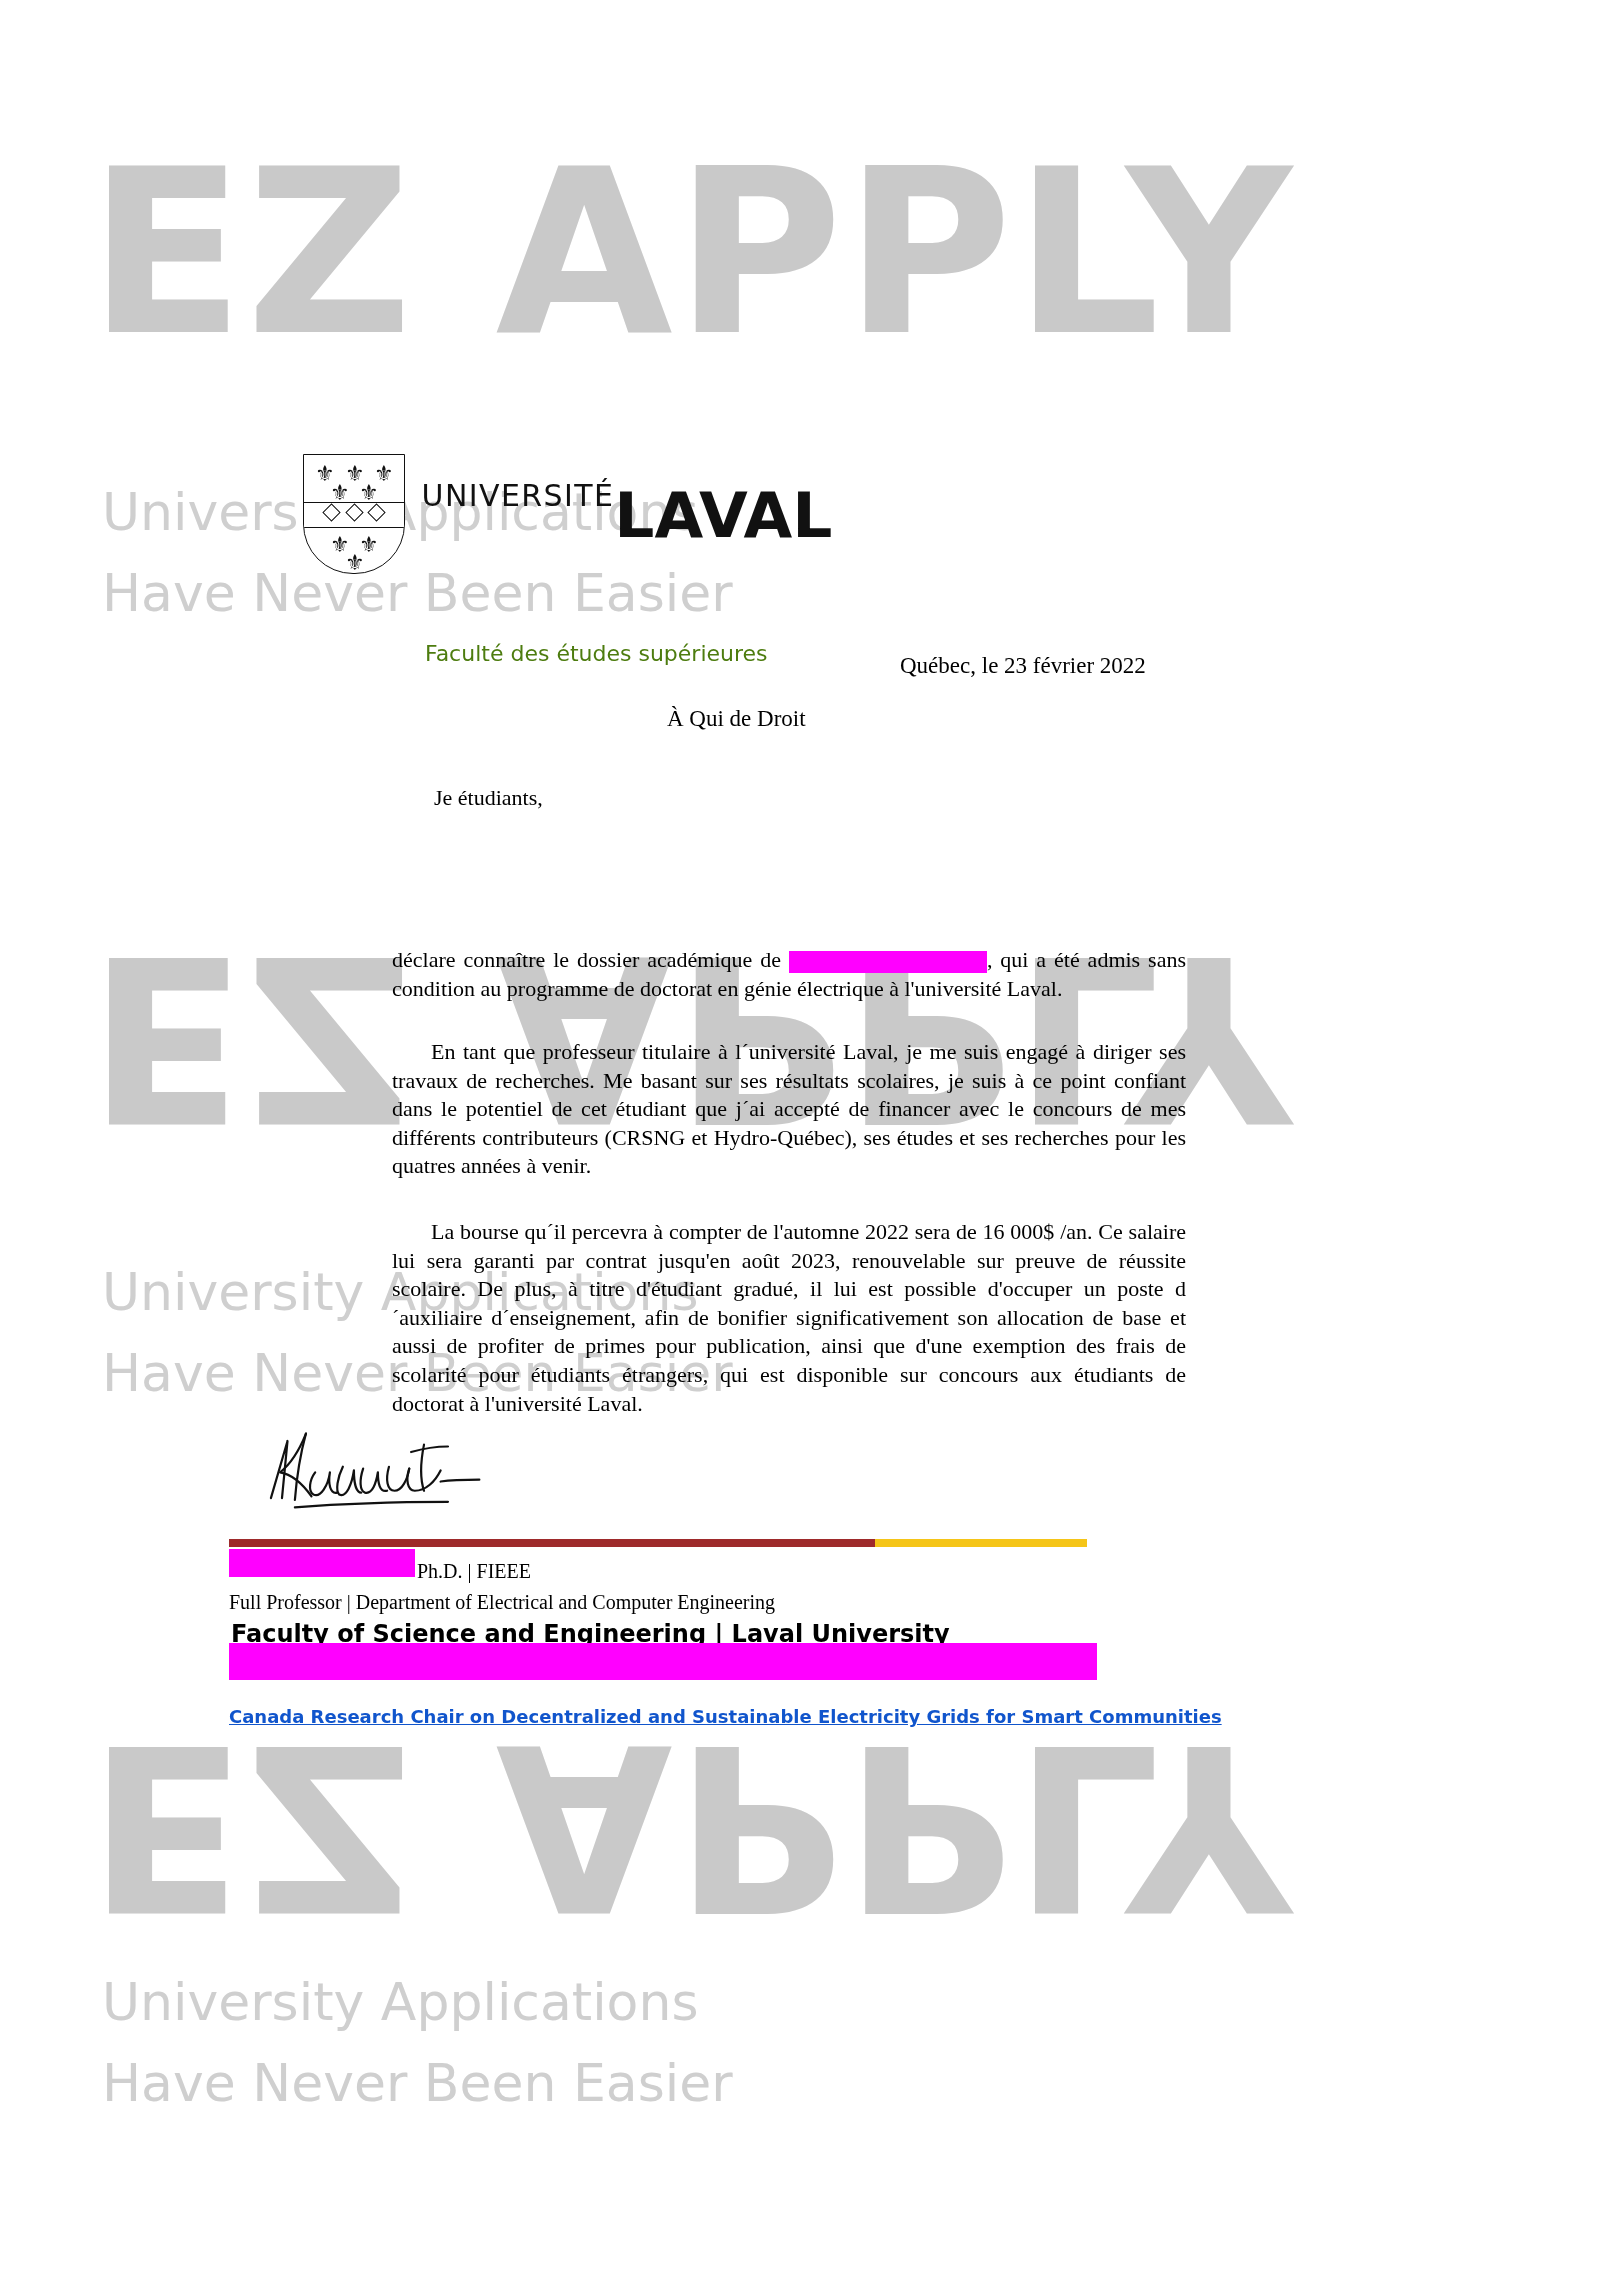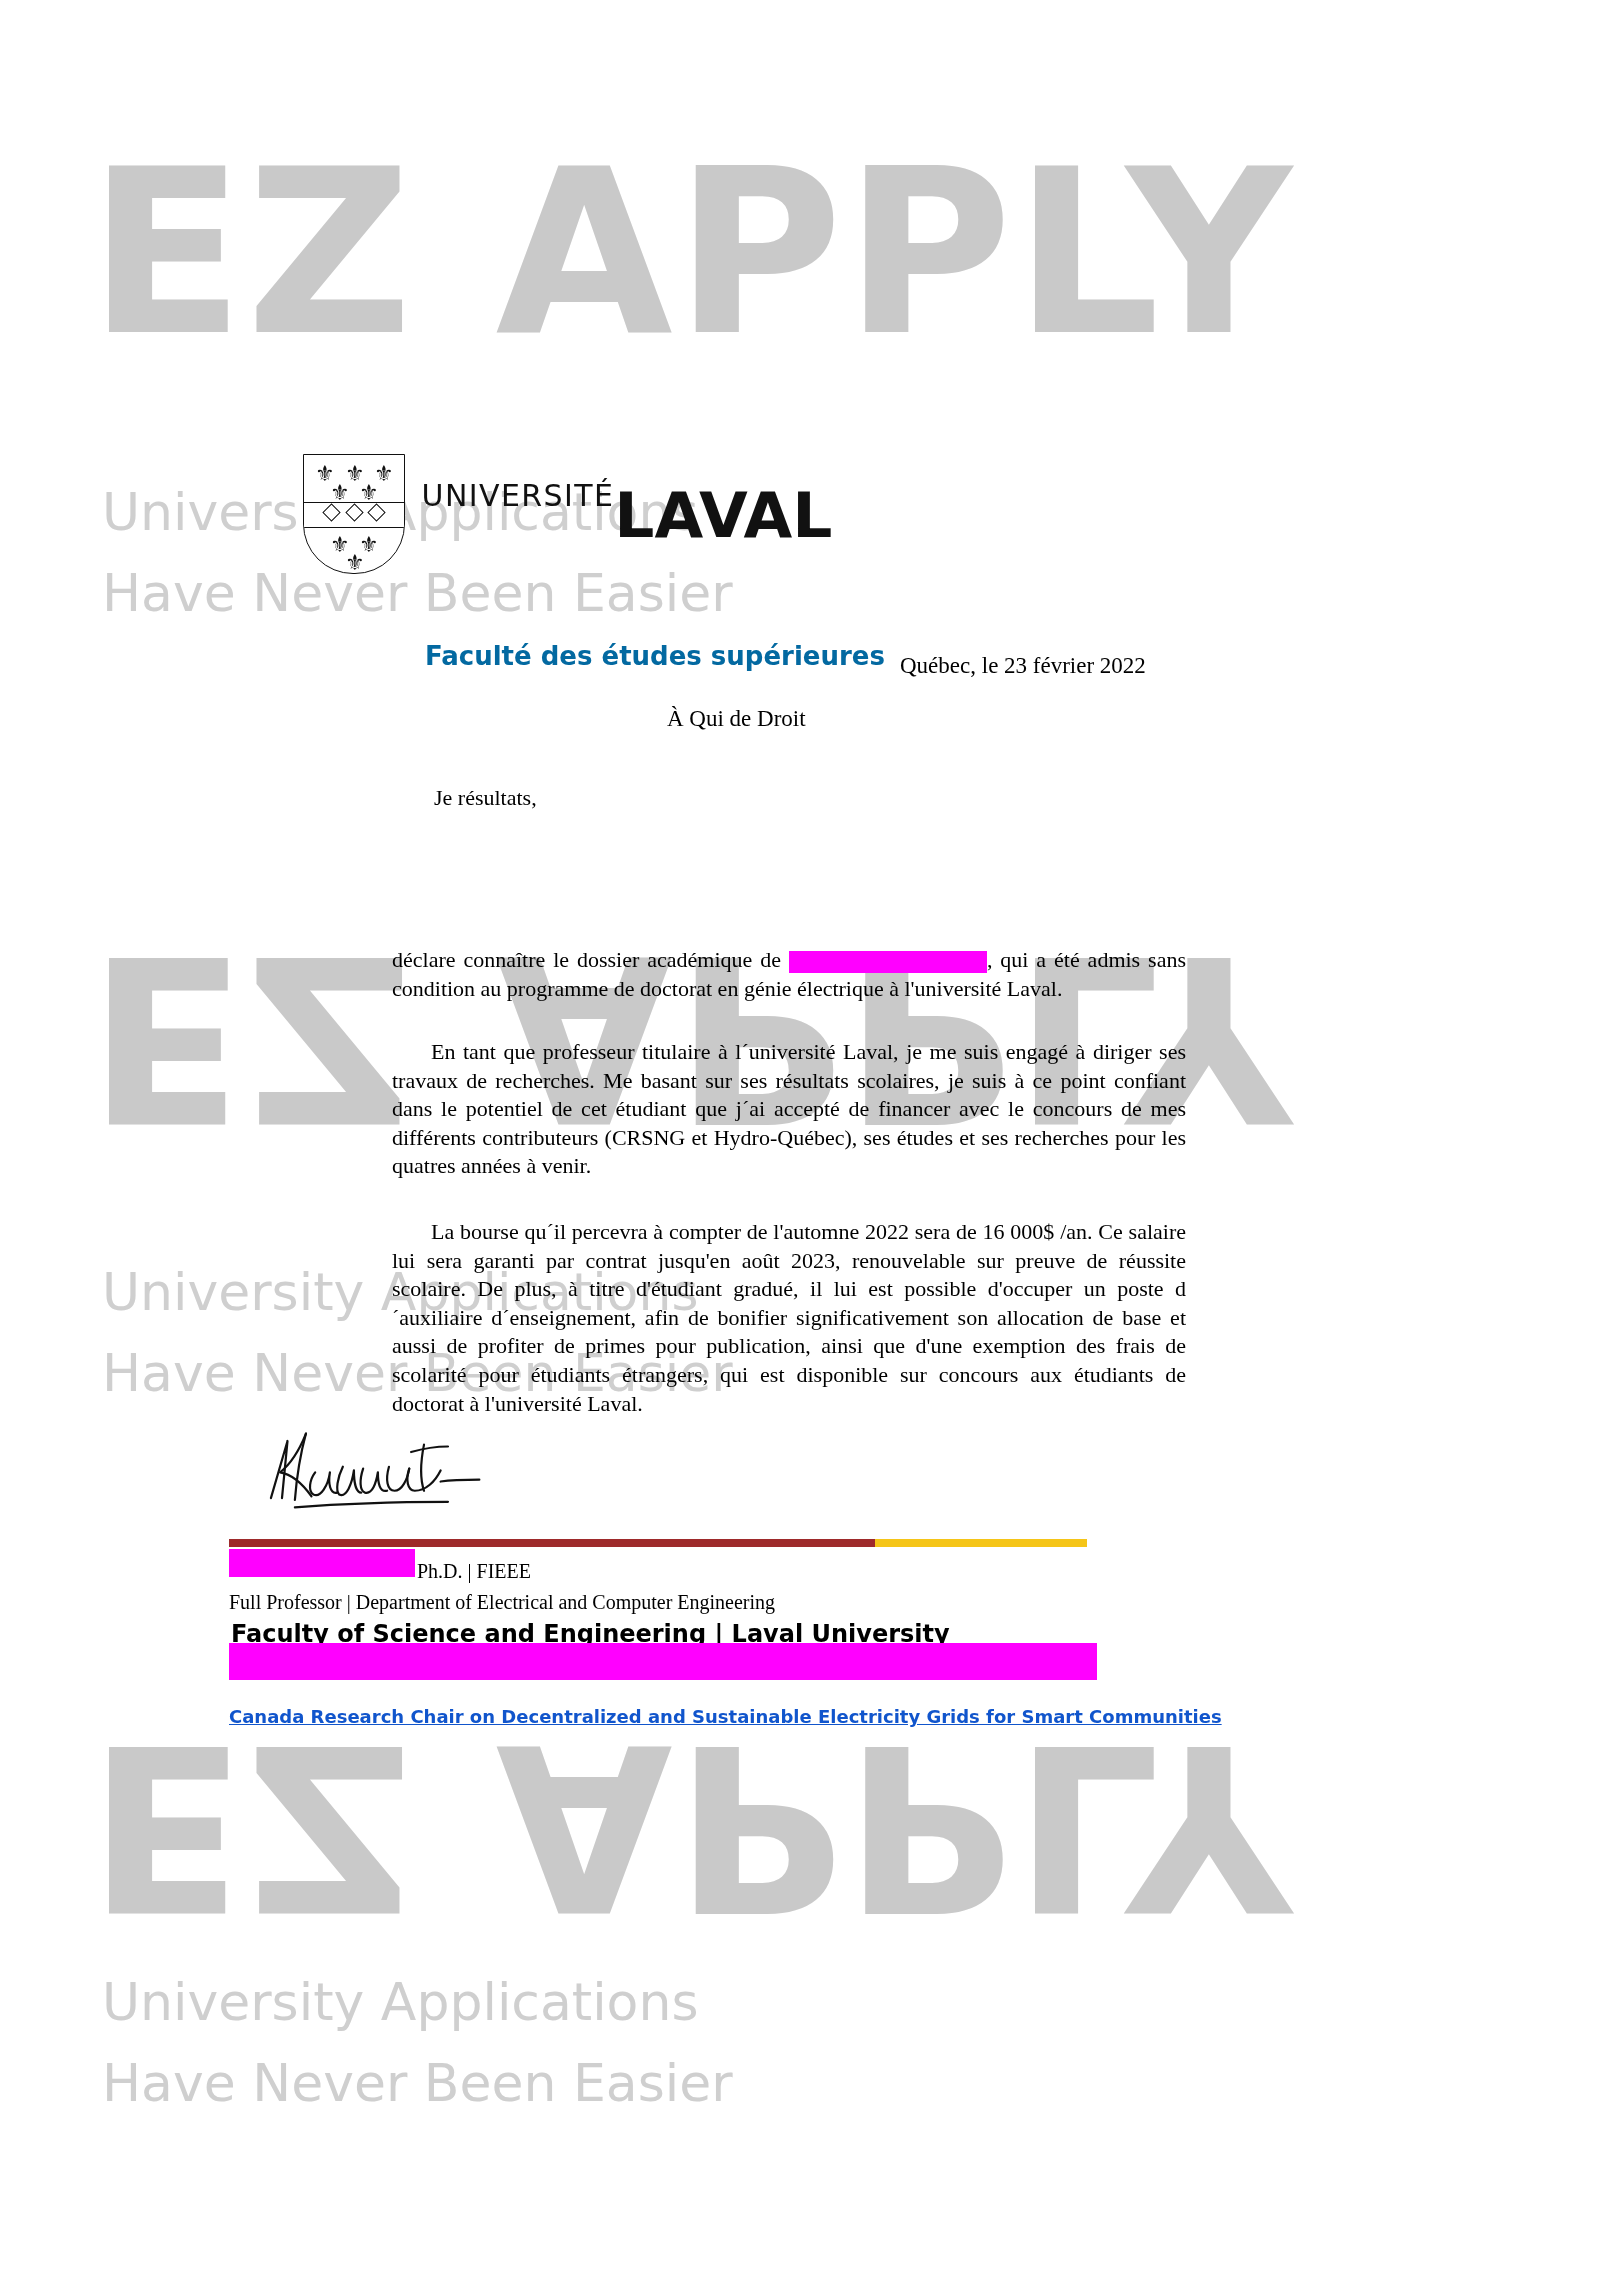--- a/index.html
+++ b/index.html
@@ -125,23 +125,23 @@
     letter-spacing: 0px;
     color: #111;
     margin-top: 3.7px;
   }
 
   .faculty {
     position: absolute;
     left: 425px;
     top: 641px;
     font-family: "DejaVu Sans", sans-serif;
-    font-weight: 700;
-    font-size: 26px;
-    color: #0369a1;
+    font-weight: 400;
+    font-size: 22px;
+    color: #4d7c0f;
   }
   .city-date {
     position: absolute;
     left: 900px;
     top: 653px;
     font-size: 23px;
   }
   .recipient {
     position: absolute;
     left: 667px;
@@ -253,21 +253,21 @@
       <div class="wordmark">
         <div class="l1">UNIVERSITÉ</div>
         <div class="l2">LAVAL</div>
       </div>
     </div>
 
     <div class="faculty">Faculté des études supérieures</div>
     <div class="city-date">Québec, le 23 février 2022</div>
     <div class="recipient">À Qui de Droit</div>
 
-    <div class="para decl-1">Je résultats,</div>
+    <div class="para decl-1">Je étudiants,</div>
 
     <div class="para p-dossier">
       <span>déclare connaître le dossier académique de </span><span class="redact" style="width:198px; height:22px;"></span><span>, qui a été admis sans condition au programme de doctorat en génie électrique à l'université Laval.</span>
     </div>
 
     <div class="para p-prof">En tant que professeur titulaire à l´université Laval, je me suis engagé à diriger ses travaux de recherches. Me basant sur ses résultats scolaires, je suis à ce point confiant dans le potentiel de cet étudiant que j´ai accepté de financer avec le concours de mes différents contributeurs (CRSNG et Hydro-Québec), ses études et ses recherches pour les quatres années à venir.</div>
     <div class="para p-bourse">La bourse qu´il percevra à compter de l'automne 2022 sera de 16 000$ /an. Ce salaire lui sera garanti par contrat jusqu'en août 2023, renouvelable sur preuve de réussite scolaire. De plus, à titre d'étudiant gradué, il lui est possible d'occuper un poste d´auxiliaire d´enseignement, afin de bonifier significativement son allocation de base et aussi de profiter de primes pour publication, ainsi que d'une exemption des frais de scolarité pour étudiants étrangers, qui est disponible sur concours aux étudiants de doctorat à l'université Laval.</div>
 
     <svg class="signature" viewBox="0 0 270 95">
       <g fill="none" stroke="#111" stroke-width="2.4" stroke-linecap="round" stroke-linejoin="round">

